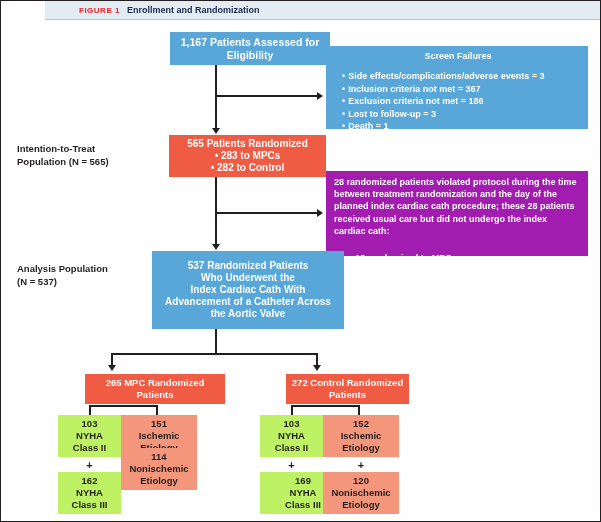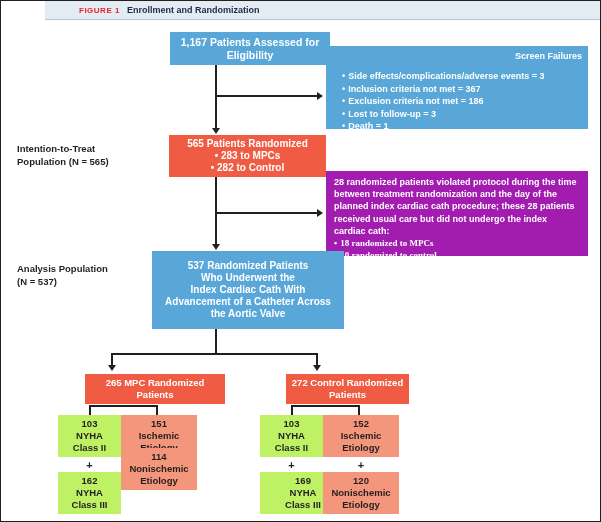--- a/index.html
+++ b/index.html
@@ -80,21 +80,21 @@
     position: absolute;
     box-sizing: border-box;
     background: #59a7d8;
     color: #ffffff;
     font-weight: bold;
     font-size: 9px;
     line-height: 1.38;
     padding: 4px 6px 4px 8px;
   }
   .box-list .list-title {
-    text-align: right;
+    text-align: center;
     display: block;
     margin-bottom: 1px;
   }
   .box-list ul {
     margin: 8px;
     padding: 0;
     list-style: none;
   }
   .box-list li {
     white-space: nowrap;
@@ -108,24 +108,23 @@
     box-sizing: border-box;
     background: #a21caf;
     color: #ffffff;
     font-weight: bold;
     font-size: 9px;
     line-height: 1.36;
     padding: 5px 7px 5px 8px;
     text-align: left;
   }
   .box-para ul {
-    margin: 0;
+    margin: 15px;
     padding: 0;
     list-style: none;
-    font-family: Liberation Serif, serif;
   }
   .box-para li::before {
     content: "\2022";
     margin-right: 3px;
   }
 
   
   .leaf {
     position: absolute;
     box-sizing: border-box;

